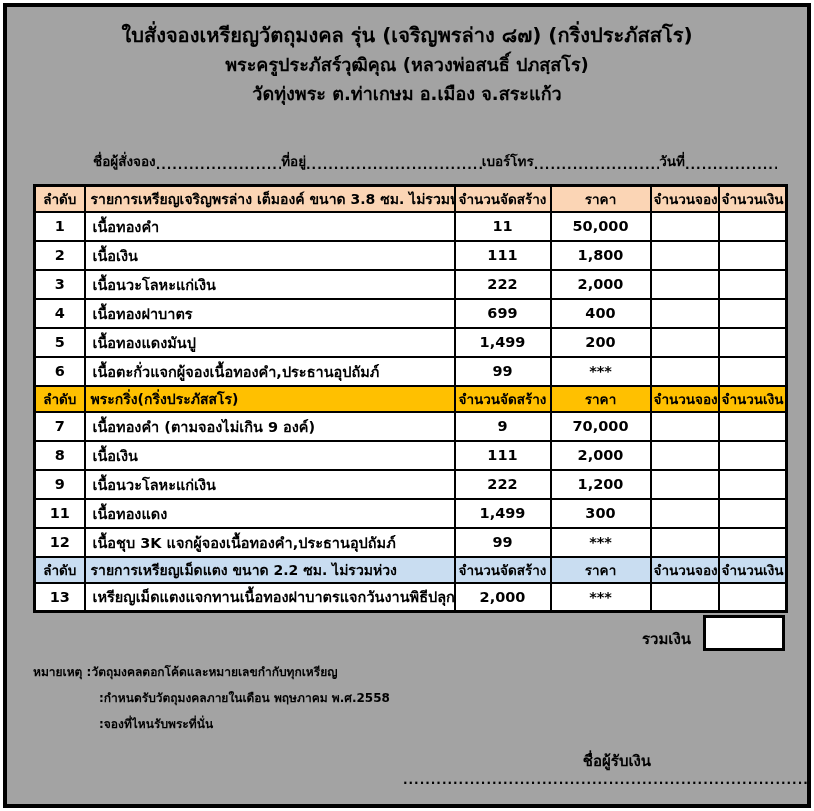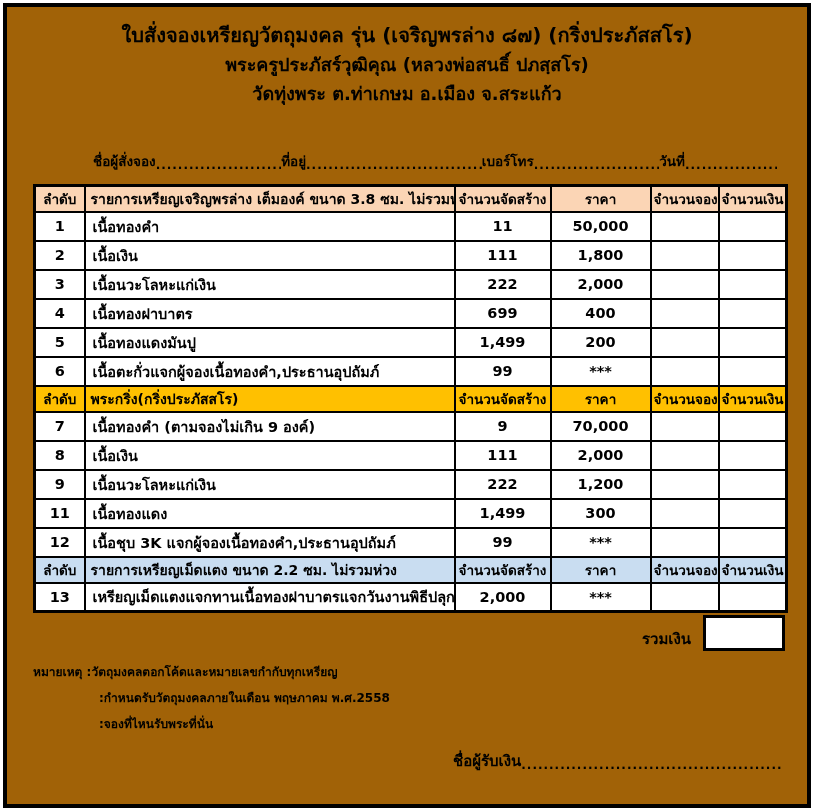--- a/index.html
+++ b/index.html
@@ -3,21 +3,21 @@
 <meta charset="utf-8">
 <style>
   html,body{margin:0;padding:0;background:#fff;}
   body{
     width:814px;height:811px;
     font-family:"DejaVu Sans","Liberation Sans",sans-serif;
     font-weight:bold;color:#000;box-sizing:border-box;padding:3px;
   }
   .page{
     width:100%;height:100%;box-sizing:border-box;
-    border:4px solid #000;background:#a16207;
+    border:4px solid #000;background:#a3a3a3;
     padding:14px 26px 0 26px;overflow:hidden;
   }
   
   .doc-header{text-align:center;line-height:29px;}
   .doc-header .l1{font-size:20px;}
   .doc-header .l2,.doc-header .l3{font-size:18px;}
   
   .order-line{
     display:flex;align-items:flex-end;
     margin:42px 4px 12px 60px;font-size:13.5px;white-space:nowrap;
@@ -42,22 +42,22 @@
     width:752px;margin:0 auto;display:flex;align-items:flex-end;justify-content:flex-end;
     height:38px;
   }
   .total-label{font-size:15px;margin-right:12px;}
   .total-box{width:82px;height:36px;border:3px solid #000;box-sizing:border-box;background:#fff;}
   
   .notes{font-size:12px;line-height:26px;margin-top:8px;}
   .notes .cont{padding-left:66px;}
   
   .receiver-line{
-    display:flex;align-items:flex-end;justify-content:flex-end;
-    margin:12px 0 0 420px;font-size:15px;white-space:nowrap;
+    display:flex;align-items:center;justify-content:flex-end;
+    margin:12px 0 0 420px;font-size:15px;white-space:nowrap;flex-direction:column;
   }
   .receiver-line .leader{
     flex:1;overflow:hidden;white-space:nowrap;letter-spacing:1px;
     font-size:12px;line-height:15px;
   }
 </style>
 </head>
 <body>
 
 <div class="page">

